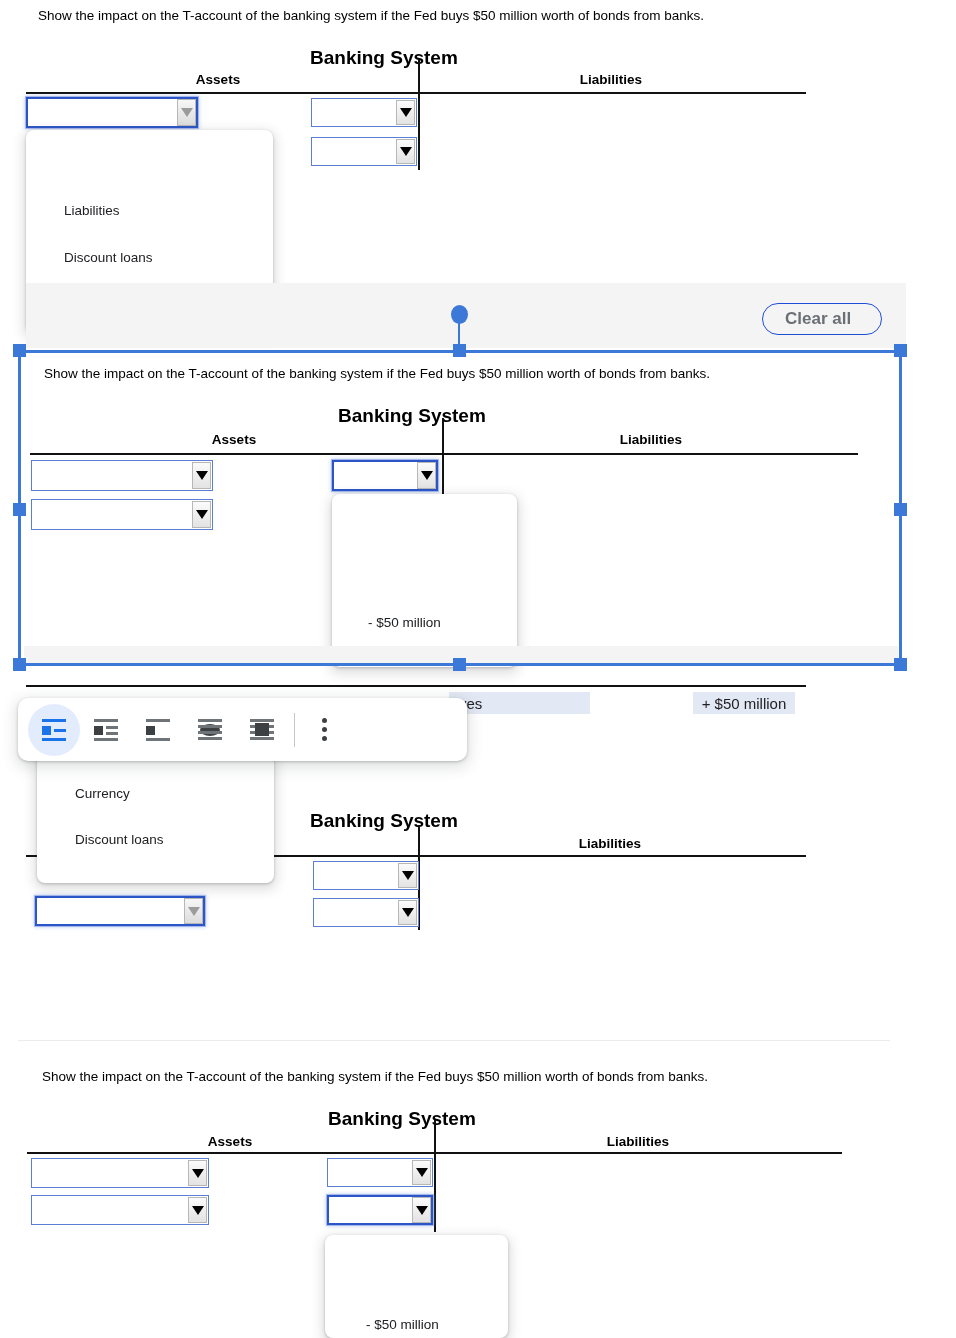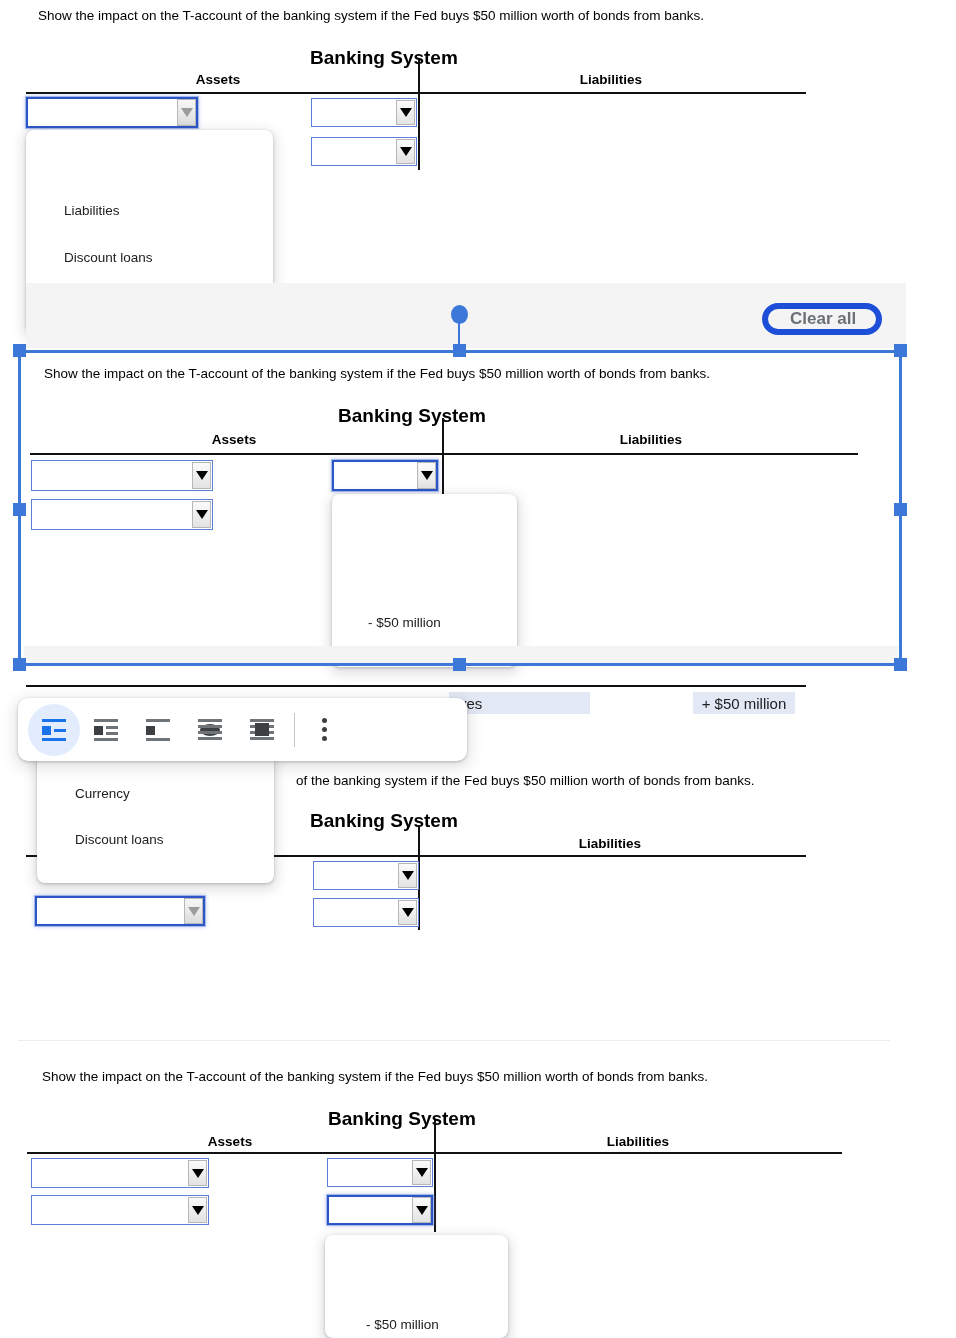--- a/index.html
+++ b/index.html
@@ -92,21 +92,21 @@
     left: 38px;
   }
 
   
   .graybar {
     position: absolute;
     background: #f4f4f4;
   }
   .clearall {
     position: absolute;
-    border: 6px solid #1d4ed8;
+    border: 1px solid #1d4ed8;
     border-radius: 19px;
     color: #6b7075;
     font-size: 17px;
     font-weight: bold;
     display: flex; align-items: center;
     padding-left: 22px;
     background: transparent;
     font-family: "Liberation Sans", sans-serif;
   }
 
@@ -257,21 +257,20 @@
 <div class="handle" style="left:453px;top:658px;"></div>
 <div class="handle" style="left:894px;top:658px;"></div>
 
 <div class="tacct" style="left:0;top:670px;width:956px;height:350px;">
 
   <div class="hrule" style="left:26px;top:15px;width:780px;"></div>
 
   <div class="hl" style="left:449px;top:22px;width:141px;height:22px;">rves</div>
   <div class="hl" style="left:693px;top:22px;width:102px;height:22px;justify-content:center;">+ $50 million</div>
 
-  <div class="prompt" style="position:absolute;left:278px;top:103px;">of the banking system if the Fed buys $50 million worth of bonds from banks.</div>
 
   <div class="bank-title" style="left:310px;top:140px;width:208px;">Banking System</div>
   <div class="col-head" style="left:532px;top:166px;width:156px;">Liabilities</div>
 
   <div class="vrule" style="left:418px;top:155px;height:105px;"></div>
   <div class="hrule" style="left:26px;top:185px;width:780px;"></div>
 
   <div class="sel" style="left:313px;top:191px;width:106px;height:29px;">
     <span class="arrowbox">
         <i></i>

